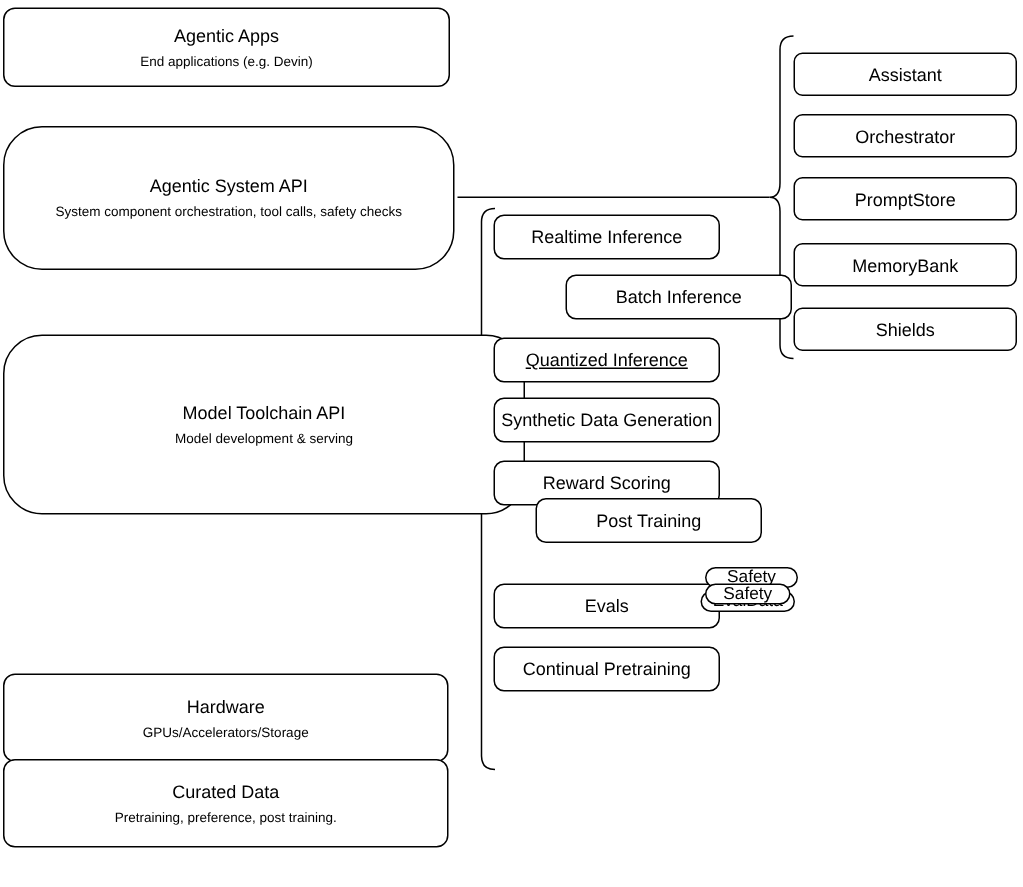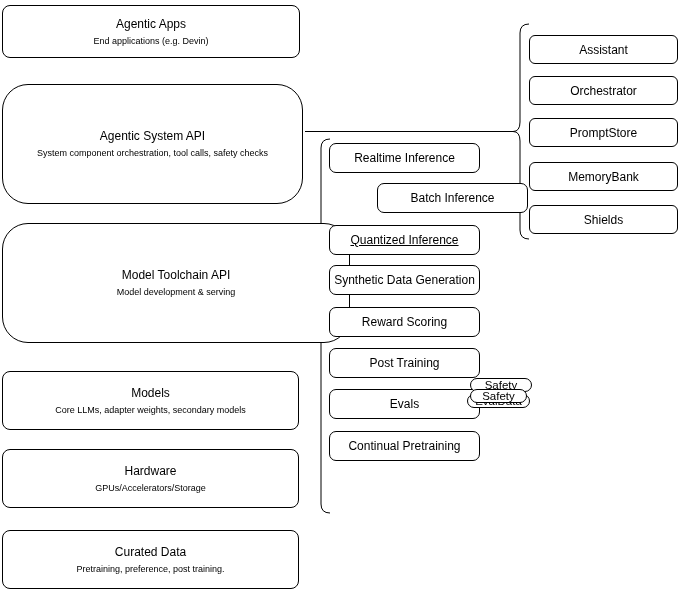--- a/index.html
+++ b/index.html
@@ -21,29 +21,29 @@
     display:flex;align-items:center;justify-content:center;text-align:center;
     font-size:12px;white-space:nowrap;z-index:2;
   }
   .pill{
     position:absolute;box-sizing:border-box;background:#fff;border:1px solid #000;
     border-radius:7px;display:flex;align-items:center;justify-content:center;
     font-size:11.5px;line-height:12px;white-space:nowrap;z-index:3;
   }
   
   #lb0{left:2px;top:5px;width:298px;height:53px;border-radius:8px;}
-  #lb1{left:2px;top:84px;width:301px;height:120px;border-radius:26px;}
+  #lb1{left:2px;top:84px;width:301px;height:96px;border-radius:26px;}
   #lb2{left:2px;top:223px;width:348px;height:120px;border-radius:26px;}
   #lb3{left:2px;top:371px;width:297px;height:59px;border-radius:8px;}
   #lb4{left:2px;top:449px;width:297px;height:59px;border-radius:8px;text-align:right;}
-  #lb5{left:2px;top:530px;width:297px;height:59px;border-radius:8px;text-align:right;}
+  #lb5{left:2px;top:506px;width:297px;height:59px;border-radius:8px;text-align:right;}
   
   .mid{left:329px;width:151px;height:30px;border-radius:7px;}
   #mb0{top:143px;} #mb1{top:183px;margin-left:48px;} #mb2{top:225px;text-decoration:underline;} #mb3{top:265px;}
-  #mb4{top:307px;} #mb5{top:348px;} #mb6{top:389px;} #mb7{top:431px;} #mb8{top:470px;}
+  #mb4{top:307px;} #mb5{top:332px;margin-left:28px;} #mb6{top:389px;} #mb7{top:431px;} #mb8{top:470px;}
   
   .rt{left:529px;width:149px;height:29px;border-radius:6px;}
   #rb0{top:35px;} #rb1{top:76px;} #rb2{top:118px;} #rb3{top:162px;} #rb4{top:205px;}
   
   #pill0{left:470px;top:378px;width:62px;height:14px;}
   #pill1{left:467px;top:394px;width:63px;height:14px;}
   #pill2{left:470px;top:389px;width:57px;height:14px;}
 </style>
 </head>
 <body>
@@ -66,24 +66,20 @@
     <div class="subtitle">End applications (e.g. Devin)</div>
   </div>
   <div class="node" id="lb1">
     <div class="title">Agentic System API</div>
     <div class="subtitle">System component orchestration, tool calls, safety checks</div>
   </div>
   <div class="node" id="lb2">
     <div class="title">Model Toolchain API</div>
     <div class="subtitle">Model development &amp; serving</div>
   </div>
-  <div class="node" id="lb3">
-    <div class="title">Models</div>
-    <div class="subtitle">Core LLMs, adapter weights, secondary models</div>
-  </div>
   <div class="node" id="lb4">
     <div class="title">Hardware</div>
     <div class="subtitle">GPUs/Accelerators/Storage</div>
   </div>
   <div class="node" id="lb5">
     <div class="title">Curated Data</div>
     <div class="subtitle">Pretraining, preference, post training.</div>
   </div>
 
   <div class="small-node mid" id="mb0">Realtime Inference</div>

